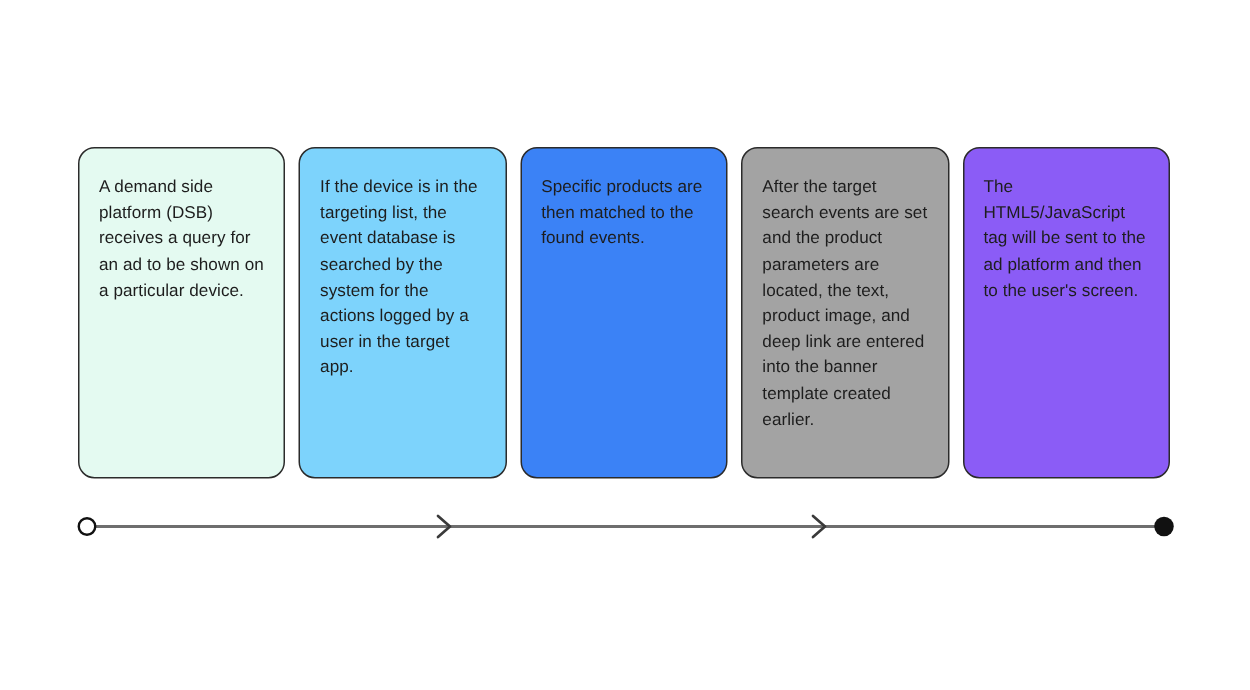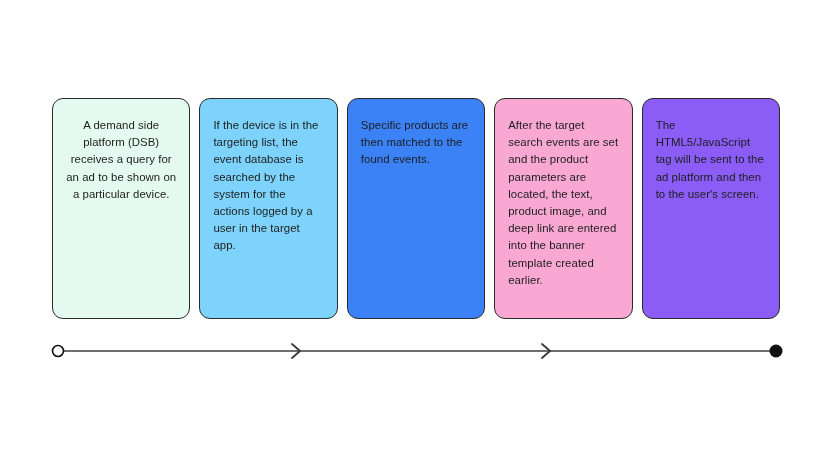--- a/index.html
+++ b/index.html
@@ -71,32 +71,32 @@
   }
 </style>
 </head>
 <body style="background: rgb(255, 255, 255);">
 
 <div id="infographic">
 
   <div class="cards-row">
 
     <div class="card" style="background-color: rgb(228, 250, 241); border-color: rgb(43, 43, 43);">
-      <p class="card-text" style="color: rgb(29, 29, 29); text-align: center;">A demand side platform (DSB) receives a query for an ad to be shown on a particular device.</p>
+      <p class="card-text" style="color: rgb(29, 29, 29);">A demand side platform (DSB) receives a query for an ad to be shown on a particular device.</p>
     </div>
 
     <div class="card" style="background-color: #7dd3fc; border-color: rgb(43, 43, 43);">
       <p class="card-text" style="color: rgb(29, 29, 29);">If the device is in the targeting list, the event database is searched by the system for the actions logged by a user in the target app.</p>
     </div>
 
     <div class="card" style="background-color: #3b82f6; border-color: rgb(43, 43, 43);">
       <p class="card-text" style="color: rgb(29, 29, 29);">Specific products are then matched to the found events.</p>
     </div>
 
-    <div class="card" style="background-color: #f9a8d4; border-color: rgb(43, 43, 43);">
+    <div class="card" style="background-color: #a3a3a3; border-color: rgb(43, 43, 43);">
       <p class="card-text" style="color: rgb(29, 29, 29);">After the target search events are set and the product parameters are located, the text, product image, and deep link are entered into the banner template created earlier.</p>
     </div>
 
     <div class="card" style="background-color: #8b5cf6; border-color: rgb(43, 43, 43);">
       <p class="card-text" style="color: rgb(29, 29, 29);">The HTML5/JavaScript tag will be sent to the ad platform and then to the user's screen.</p>
     </div>
 
   </div>
 
   <div class="timeline">

